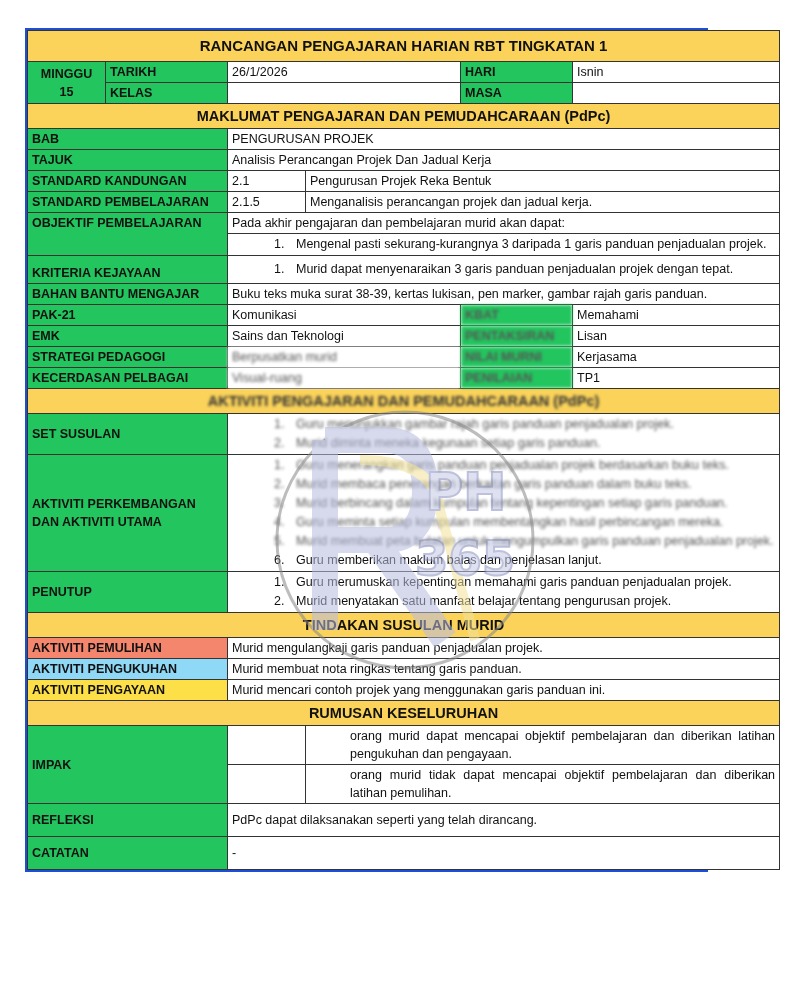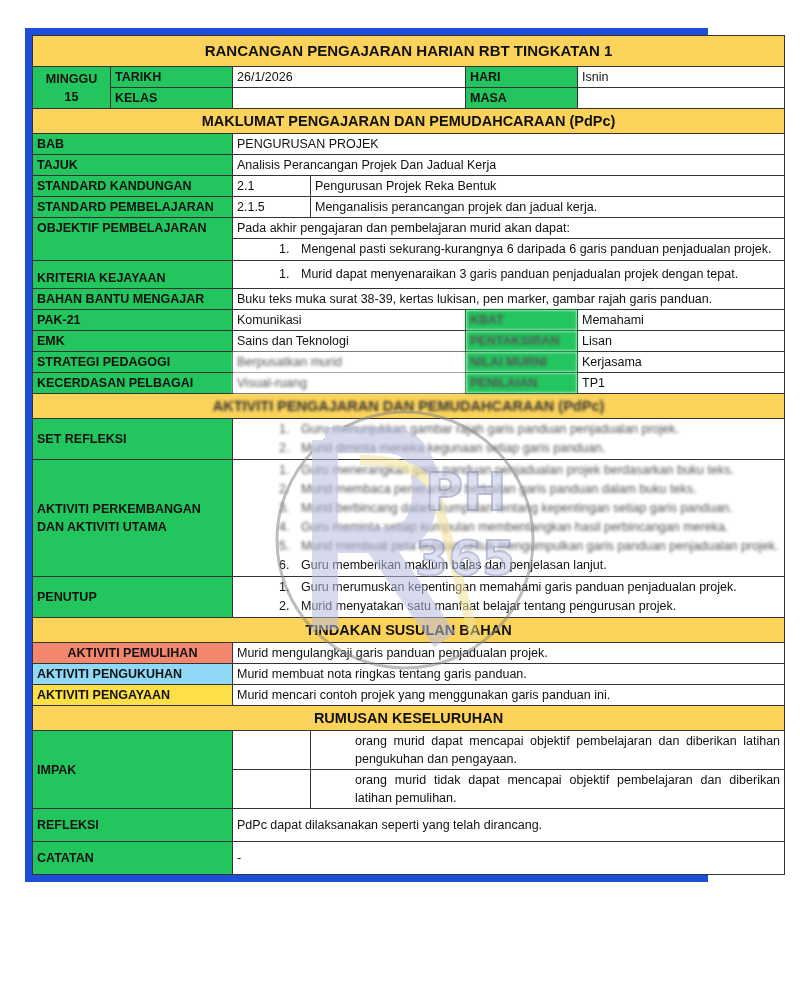--- a/index.html
+++ b/index.html
@@ -1,28 +1,28 @@
 <!DOCTYPE html>
 <html><head>
 <meta charset="utf-8">
 <style>
   html,body{margin:0;padding:0;background:#ffffff;}
   body{width:800px;height:992px;position:relative;overflow:hidden;font-family:"Liberation Sans",sans-serif;}
-  .sheet{position:absolute;left:25px;top:28px;width:683px;border:7px solid #1d4ed8;box-sizing:border-box;}
+  .sheet{position:absolute;left:25px;top:28px;width:683px;border:2px solid #1d4ed8;box-sizing:border-box;}
   table{border-collapse:collapse;width:100%;table-layout:fixed;font-size:12.5px;color:#111;}
   td{border:1px solid #333;padding:1px 4px;vertical-align:middle;line-height:18px;height:18px;}
   .hdr{background:#fbd35a;text-align:center;font-weight:bold;font-size:14.5px;height:22px;}
   .hdr.big{height:28px;font-size:15px;}
   .lbl{background:#22c55e;font-weight:bold;}
   .c{text-align:center;}
   .val{background:#fff;margin-left:36px;}
   .blur{filter:blur(1.6px);color:#555;}
   ol{margin:0;padding-left:56px;}
   ol li{padding-left:8px;line-height:19px;}
-  .red{background:#f4866e;text-align:center;}
+  .red{background:#f4866e;}
   .blue{background:#8fd8f6;}
   .green{background:#fde047;}
   .just{text-align:justify;padding-left:44px;}
   .tall{height:30px;}
   .watermark{position:absolute;left:255px;top:400px;width:300px;height:280px;pointer-events:none;opacity:.55;}
 </style>
 </head>
 <body>
 
 <div class="sheet">
@@ -80,21 +80,21 @@
     <td class="val">2.1.5</td>
     <td colspan="3" class="val">Menganalisis perancangan projek dan jadual kerja.</td>
   </tr>
   <tr>
     <td colspan="2" rowspan="2" class="lbl" style="vertical-align:top">OBJEKTIF PEMBELAJARAN</td>
     <td colspan="4" class="val">Pada akhir pengajaran dan pembelajaran murid akan dapat:</td>
   </tr>
   <tr>
     <td colspan="4" class="val">
       <ol>
-        <li>Mengenal pasti sekurang-kurangnya 6 daripada 6 garis panduan penjadualan projek.</li>
+        <li>Mengenal pasti sekurang-kurangnya 3 daripada 1 garis panduan penjadualan projek.</li>
       </ol>
     </td>
   </tr>
   <tr>
     <td colspan="2" class="lbl" style="vertical-align:top;padding-top:8px">KRITERIA KEJAYAAN</td>
     <td colspan="4" class="val">
       <ol>
         <li>Murid dapat menyenaraikan 3 garis panduan penjadualan projek dengan tepat.</li>
       </ol>
     </td>
@@ -126,21 +126,21 @@
     <td colspan="2" class="val blur">Visual-ruang</td>
     <td class="lbl blur">PENILAIAN</td>
     <td class="val">TP1</td>
   </tr>
 
   <tr>
           <td colspan="6" class="hdr"><span class="blur" style="color:#333">AKTIVITI PENGAJARAN DAN PEMUDAHCARAAN (PdPc)</span></td>
         </tr>
 
   <tr>
-    <td colspan="2" class="lbl">SET REFLEKSI</td>
+    <td colspan="2" class="lbl">SET SUSULAN</td>
     <td colspan="4" class="val">
       <ol>
         <li class="blur">Guru menunjukkan gambar rajah garis panduan penjadualan projek.</li>
         <li class="blur">Murid diminta meneka kegunaan setiap garis panduan.</li>
       </ol>
     </td>
   </tr>
   <tr>
     <td colspan="2" class="lbl">AKTIVITI PERKEMBANGAN DAN AKTIVITI UTAMA</td>
     <td colspan="4" class="val">
@@ -158,21 +158,21 @@
     <td colspan="2" class="lbl">PENUTUP</td>
     <td colspan="4" class="val">
       <ol>
         <li>Guru merumuskan kepentingan memahami garis panduan penjadualan projek.</li>
         <li>Murid menyatakan satu manfaat belajar tentang pengurusan projek.</li>
       </ol>
     </td>
   </tr>
 
   <tr>
-          <td colspan="6" class="hdr">TINDAKAN SUSULAN BAHAN</td>
+          <td colspan="6" class="hdr">TINDAKAN SUSULAN MURID</td>
         </tr>
 
   <tr>
     <td colspan="2" class="lbl red">AKTIVITI PEMULIHAN</td>
     <td colspan="4" class="val">Murid mengulangkaji garis panduan penjadualan projek.</td>
   </tr>
   <tr>
     <td colspan="2" class="lbl blue">AKTIVITI PENGUKUHAN</td>
     <td colspan="4" class="val">Murid membuat nota ringkas tentang garis panduan.</td>
   </tr>

